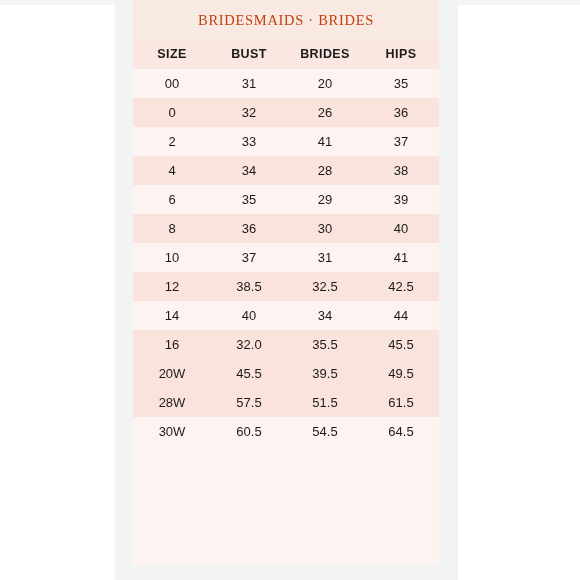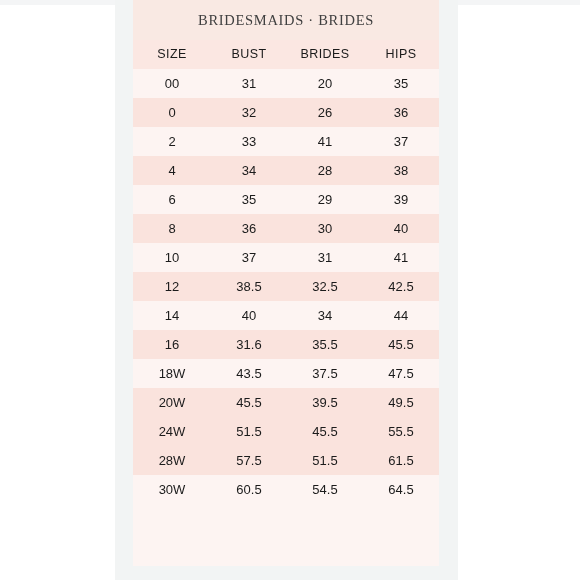--- a/index.html
+++ b/index.html
@@ -48,40 +48,40 @@
   }
 
   .chart-title {
     height: 40px;
     line-height: 40px;
     text-align: center;
     background: #f9e9e3;
     font-family: "Liberation Serif", serif;
     font-size: 14.5px;
     letter-spacing: 0.7px;
-    color: #404040;
+    color: #c2410c;
     white-space: nowrap;
   }
 
   table.size-table {
     width: 306px;
     border-collapse: collapse;
     table-layout: fixed;
   }
   table.size-table th,
   table.size-table td {
     text-align: center;
     padding: 0;
     height: 29px;
     line-height: 29px;
     color: #1b1b1b;
     font-size: 13px;
   }
   table.size-table th {
-    font-weight: normal;
+    font-weight: bold;
     font-size: 12.5px;
     letter-spacing: 0.4px;
   }
   thead tr {
     background: #fbe7e2;
   }
   tbody tr.row-alt {
     background: #fae3dd;
   }
   tbody tr.row-base {
@@ -180,43 +180,31 @@
           <td>42.5</td>
         </tr>
         <tr class="row-base">
           <td>14</td>
           <td>40</td>
           <td>34</td>
           <td>44</td>
         </tr>
         <tr class="row-alt">
           <td>16</td>
-          <td>31.6</td>
+          <td>32.0</td>
           <td>35.5</td>
           <td>45.5</td>
-        </tr>
-        <tr class="row-base">
-          <td>18W</td>
-          <td>43.5</td>
-          <td>37.5</td>
-          <td>47.5</td>
         </tr>
         <tr class="row-alt">
           <td>20W</td>
           <td>45.5</td>
           <td>39.5</td>
           <td>49.5</td>
         </tr>
         <tr class="row-alt">
-          <td>24W</td>
-          <td>51.5</td>
-          <td>45.5</td>
-          <td>55.5</td>
-        </tr>
-        <tr class="row-alt">
           <td>28W</td>
           <td>57.5</td>
           <td>51.5</td>
           <td>61.5</td>
         </tr>
         <tr class="row-base">
           <td>30W</td>
           <td>60.5</td>
           <td>54.5</td>
           <td>64.5</td>

